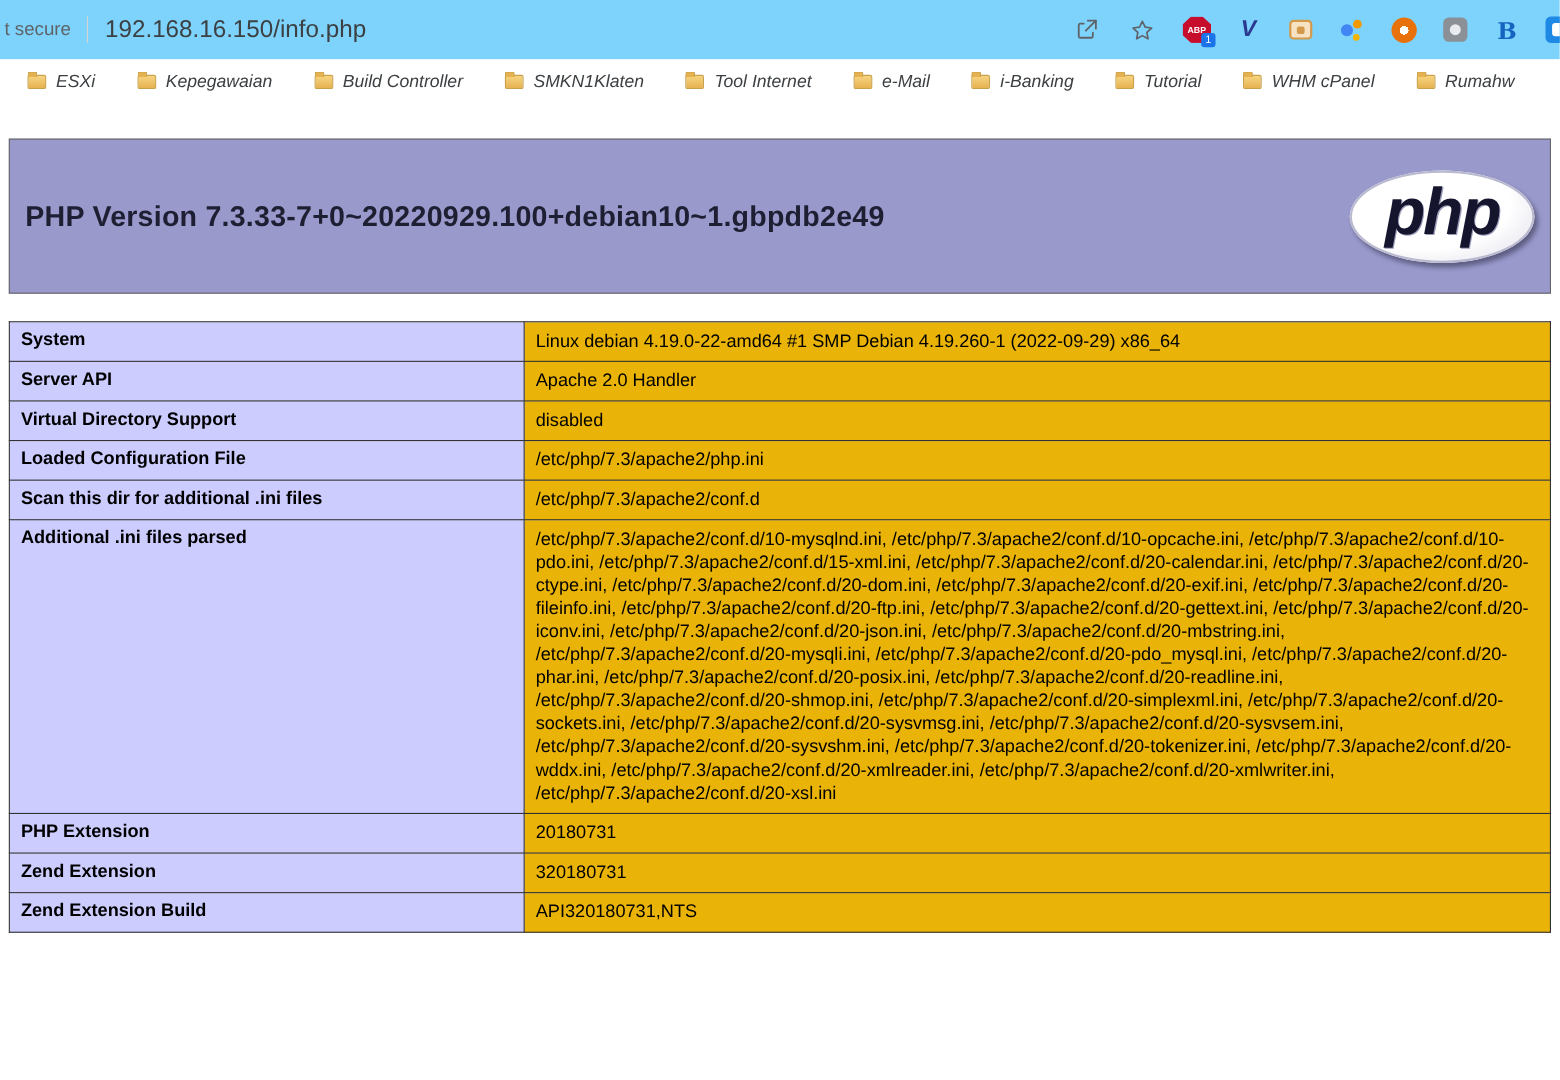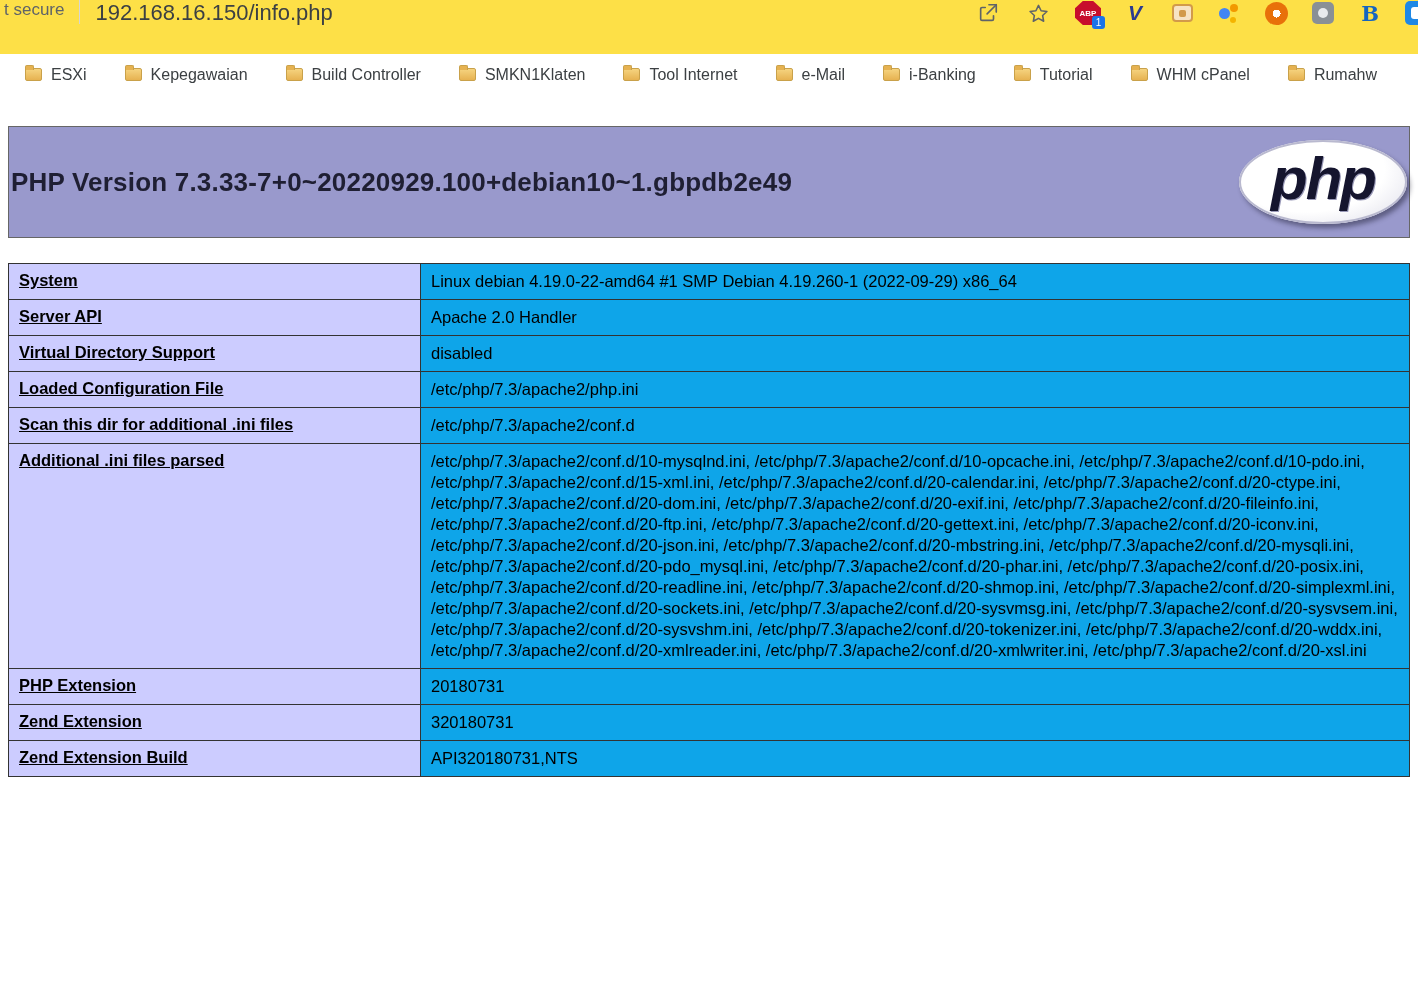--- a/index.html
+++ b/index.html
@@ -5,22 +5,22 @@
   * { box-sizing: border-box; }
   html,body { margin:0; padding:0; }
   body {
     width:1418px; height:982px; overflow:hidden;
     background:#ffffff;
     font-family:"Liberation Sans", sans-serif;
   }
 
   
   .addr-bar {
-    height:54px; display:flex; align-items:flex-start;
-    padding:0 0 0 4px; background:#fde047; white-space:nowrap;
+    height:54px; display:flex; align-items:center;
+    padding:0 0 0 4px; background:#7dd3fc; white-space:nowrap;
   }
   .sec { color:#5f6368; font-size:17px; }
   .vdiv { width:1px; height:24px; background:#d5d5d5; margin:0 15px; display:inline-block; }
   .url { color:#3c4043; font-size:22px; }
   .addr-spacer { flex:1; }
   .tool-icon { display:inline-flex; width:26px; height:26px; align-items:center; justify-content:center; margin-right:24px; cursor:pointer; }
   .ext-row { display:flex; align-items:center; gap:21px; margin-right:-12px; }
   .ext { position:relative; width:26px; height:26px; display:flex; align-items:center; justify-content:center; cursor:pointer; }
 
   .abp-stop {
@@ -45,46 +45,46 @@
   .ext-cam { width:22px; height:22px; border-radius:5px; background:#8a9096; position:relative; }
   .ext-cam::after { content:""; position:absolute; left:6px; top:6px; width:10px; height:10px; border-radius:50%; background:#e8eaed; }
   .ext-b { font-family:"DejaVu Serif", serif; font-size:21px; font-weight:800; color:#1565c0; }
   .ext-clip { width:24px; height:24px; border-radius:5px; background:#1e88e5; position:relative; }
   .ext-clip::after { content:""; position:absolute; left:6px; top:6px; width:12px; height:12px; border-radius:3px; background:#ffffff; }
 
   .bookmarks-bar {
     height:41px; display:flex; align-items:center; padding:0 6px;
     background:#ffffff; white-space:nowrap; overflow:hidden;
   }
-  .bm { display:flex; align-items:center; gap:9px; padding:0 19px; color:#3c4043; font-size:16px; cursor:pointer; }
+  .bm { display:flex; align-items:center; gap:9px; padding:0 19px; color:#3c4043; font-size:16px; cursor:pointer;font-style:italic; }
   .bm-icon { width:17px; height:13px; position:relative; flex:0 0 auto;
     background:linear-gradient(#f6d480,#e6b251); border:1px solid #c9a14a; border-radius:2px; }
   .bm-icon::before { content:""; position:absolute; top:-4px; left:-1px; width:7px; height:4px;
     background:#e6b251; border:1px solid #c9a14a; border-bottom:none; border-radius:2px 2px 0 0; }
 
   
   .page { padding-top:31px; }
   .php-header {
-    margin:0 8px; height:112px; background:#9999cc; border:1px solid #666;
-    display:flex; align-items:center; justify-content:space-between; padding:0 2px;
+    margin:0 8px; height:141px; background:#9999cc; border:1px solid #666;
+    display:flex; align-items:center; justify-content:space-between; padding:0 14px;
   }
   .php-header h1 { margin:0; font-size:26px; font-weight:bold; color:#1f1f33; letter-spacing:0.2px; }
   .php-logo {
     width:168px; height:84px; border-radius:50%;
     background:radial-gradient(ellipse at 40% 35%, #ffffff 55%, #d9d9e6 100%);
     box-shadow:3px 4px 5px rgba(20,20,40,0.45), inset 0 0 0 2px #b9b9cf;
     display:flex; align-items:center; justify-content:center; flex:0 0 auto;
   }
   .php-logo span { font-size:60px; font-weight:bold; font-style:italic; color:#15152e;
     text-shadow:1px 1px 0 #9a9ab8; letter-spacing:-2px; padding-bottom:8px; }
 
   table.info { border-collapse:collapse; margin:25px 8px 0 8px; width:1402px; border:1px solid #111; }
   table.info td { border:1px solid #333; padding:7px 10px; font-size:16.5px; color:#000; vertical-align:top; }
-  td.e { background:#ccccff; font-weight:bold; width:412px;text-decoration:underline; }
-  td.v { background:#0ea5e9; line-height:21px; }
+  td.e { background:#ccccff; font-weight:bold; width:468px; }
+  td.v { background:#eab308; line-height:21px; }
 </style>
 </head>
 <body>
 
 <div>
   <div class="addr-bar">
     <span class="sec">t secure</span>
     <span class="vdiv"></span>
     <span class="url">192.168.16.150/info.php</span>
     <div class="addr-spacer"></div>

